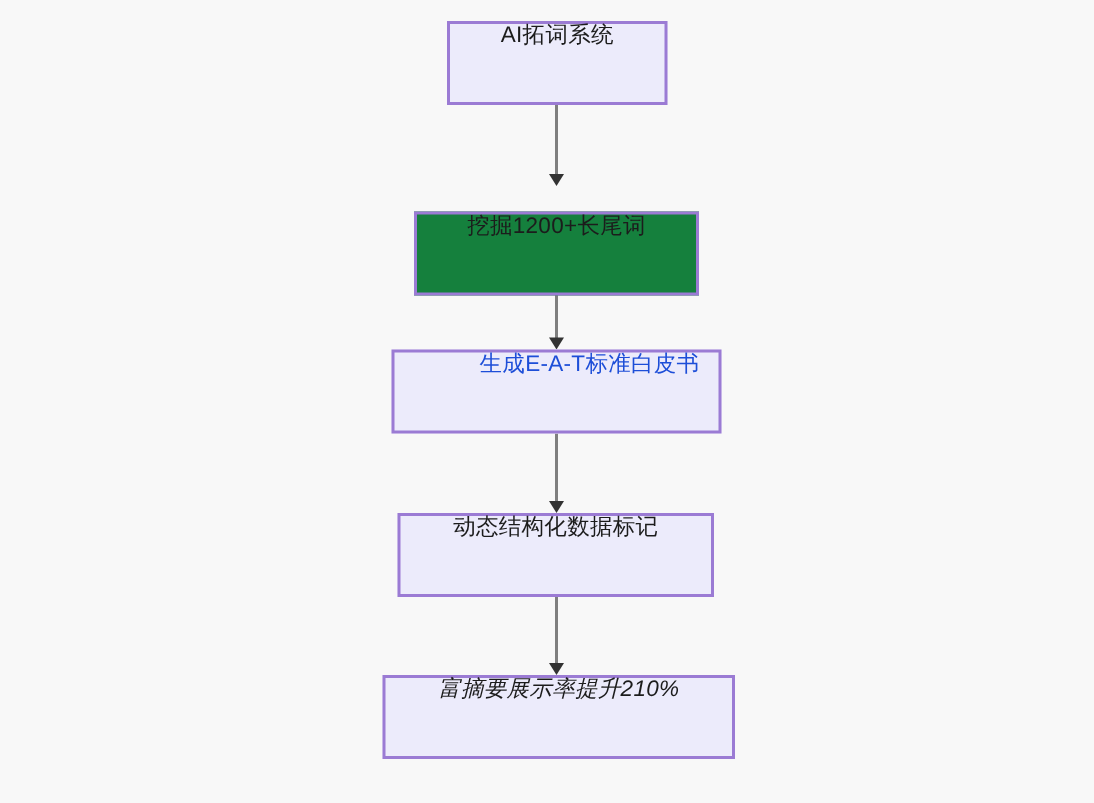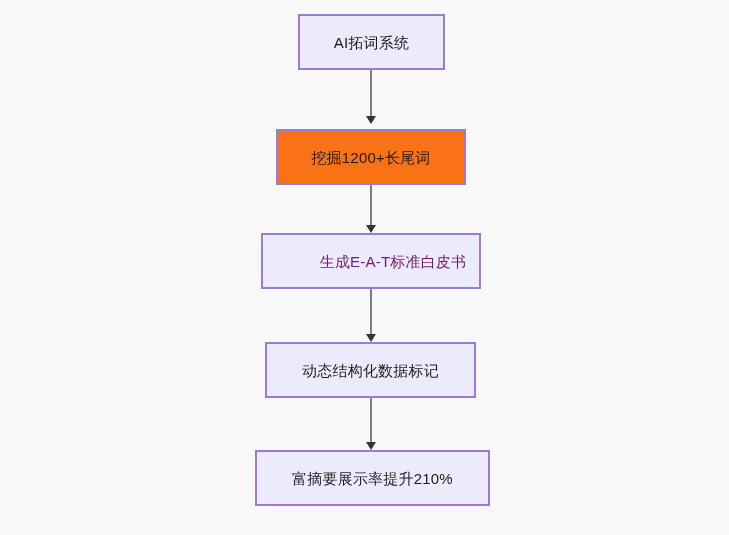--- a/index.html
+++ b/index.html
@@ -20,21 +20,21 @@
     height: 535px;
     background: #f8f8f8;
   }
   .node {
     position: absolute;
     box-sizing: border-box;
     background: #ecebfb;
     border: 2px solid #f97316;
     border-radius: 0;
     display: flex;
-    align-items: center;
+    align-items: flex-start;
     justify-content: center;
     z-index: 2;
   }
   .node-label {
     font-size: 15px;
     line-height: 1;
     color: #1c1c1c;
     letter-spacing: 0.2px;
     white-space: nowrap;
     font-weight: 400;
@@ -81,26 +81,26 @@
     <div class="edge-arrow" style="border-top-color: rgb(51, 51, 51);"></div>
   </div>
   <div class="edge" id="edge-3" style="left: 365px; top: 397px; width: 12px; height: 53px;">
     <div class="edge-line" style="height: 46px; background: rgb(127, 127, 127);"></div>
     <div class="edge-arrow" style="border-top-color: rgb(51, 51, 51);"></div>
   </div>
 
   <div class="node" id="node-0" style="left: 298px; top: 14px; width: 147px; height: 56px; background: rgb(236, 235, 251); border-color: rgb(155, 123, 212);">
     <span class="node-label" style="color: rgb(28, 28, 28);">AI拓词系统</span>
   </div>
-  <div class="node" id="node-1" style="left: 276px; top: 129px; width: 190px; height: 56px; background: #f97316; border-color: rgb(155, 123, 212);">
+  <div class="node" id="node-1" style="left: 276px; top: 141px; width: 190px; height: 56px; background: #15803d; border-color: rgb(155, 123, 212);">
     <span class="node-label" style="color: rgb(28, 28, 28);">挖掘1200+长尾词</span>
   </div>
   <div class="node" id="node-2" style="left: 261px; top: 233px; width: 220px; height: 56px; background: rgb(236, 235, 251); border-color: rgb(155, 123, 212);">
-    <span class="node-label" style="color: #701a75; margin-left: 44px;">生成E-A-T标准白皮书</span>
+    <span class="node-label" style="color: #1d4ed8; margin-left: 44px;">生成E-A-T标准白皮书</span>
   </div>
   <div class="node" id="node-3" style="left: 265px; top: 342px; width: 211px; height: 56px; background: rgb(236, 235, 251); border-color: rgb(155, 123, 212);">
     <span class="node-label" style="color: rgb(28, 28, 28);">动态结构化数据标记</span>
   </div>
-  <div class="node" id="node-4" style="left: 255px; top: 450px; width: 235px; height: 56px; background: rgb(236, 235, 251); border-color: rgb(155, 123, 212);">
+  <div class="node" id="node-4" style="left: 255px; top: 450px; width: 235px; height: 56px; background: rgb(236, 235, 251); border-color: rgb(155, 123, 212); font-style: italic;">
     <span class="node-label" style="color: rgb(28, 28, 28);">富摘要展示率提升210%</span>
   </div>
 
 </div>
 
 </body></html>

